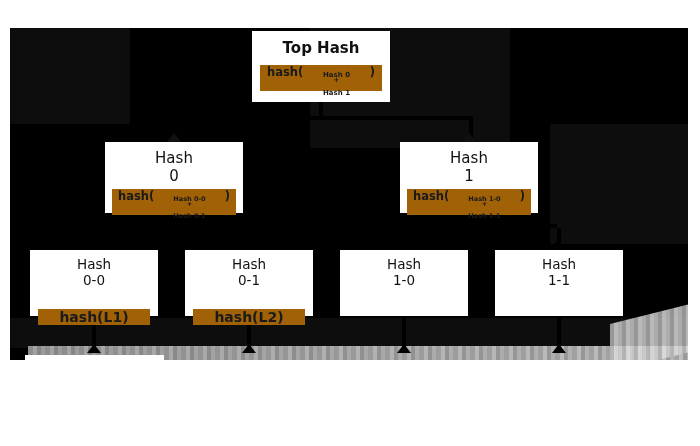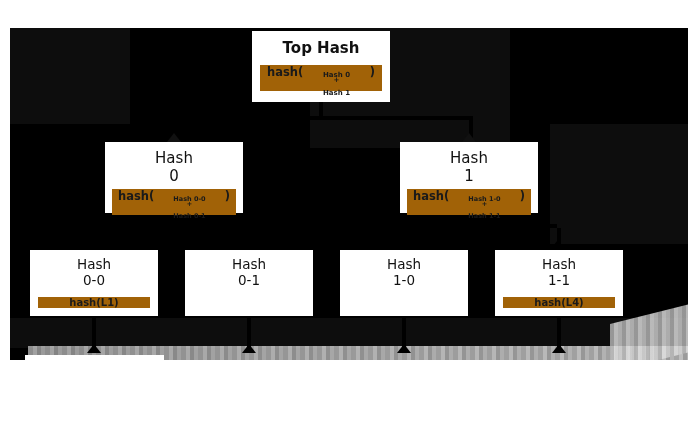--- a/index.html
+++ b/index.html
@@ -145,21 +145,21 @@
   .node-l1 .formula .args { font-size: 6.5px; }
 
   
   .node-l2 { top: 222px; width: 128px; height: 66px; }
   #node-h00 { left: 20px;  }
   #node-h01 { left: 175px; }
   #node-h10 { left: 330px; }
   #node-h11 { left: 485px; }
   .node-l2 .title { font-size: 13.5px; padding: 7px 0 4px; }
   .node-l2 .formula {
-    margin: 4px 8px 9px; height: 22px; padding: 0 6px; font-size: 10px;
+    margin: 16px 8px 9px; height: 22px; padding: 0 6px; font-size: 14px;
   }
 
   
   .node-l3 { top: 327px; width: 139px; height: 38px; }
   #node-l1blk { left: 15px;  }
   #node-l2blk { left: 170px; }
   #node-l3blk { left: 325px; }
   #node-l4blk { left: 480px; }
   .node-l3 .formula {
     margin: 8px; height: 22px; padding: 0 6px; font-size: 12px;
@@ -271,31 +271,31 @@
 
     <div class="node node-l2" id="node-h00">
       <div class="title">Hash
 0-0</div>
       <div class="formula single">hash(L1)</div>
     </div>
 
     <div class="node node-l2" id="node-h01">
       <div class="title">Hash
 0-1</div>
+      <div class="formula single">hash(L2)</div>
     </div>
 
     <div class="node node-l2" id="node-h10">
       <div class="title">Hash
 1-0</div>
     </div>
 
     <div class="node node-l2" id="node-h11">
       <div class="title">Hash
 1-1</div>
-      <div class="formula single">hash(L4)</div>
     </div>
 
     <div class="node node-l3" id="node-l1blk">
       <div class="formula single">L1</div>
     </div>
 
   </div>
 </div>
 
 </body></html>

